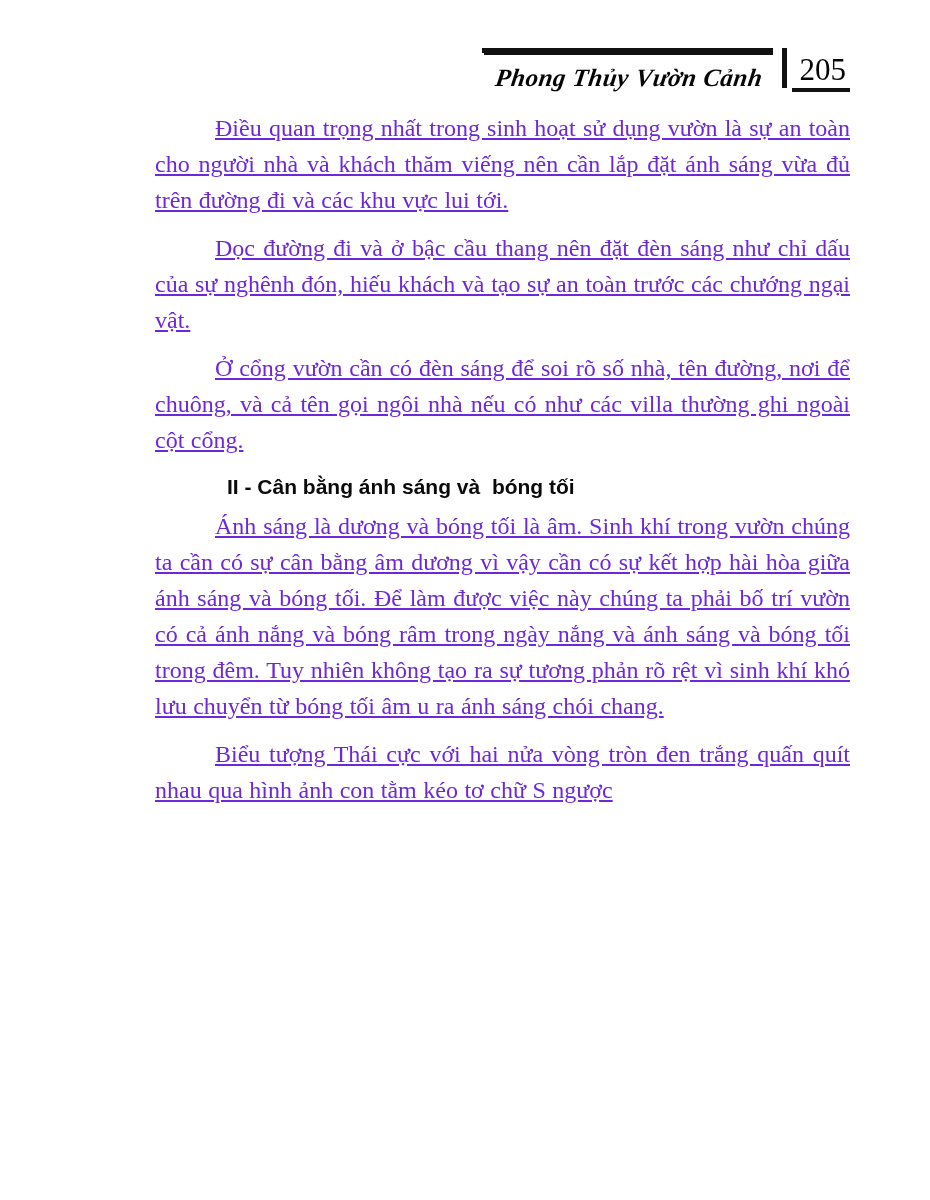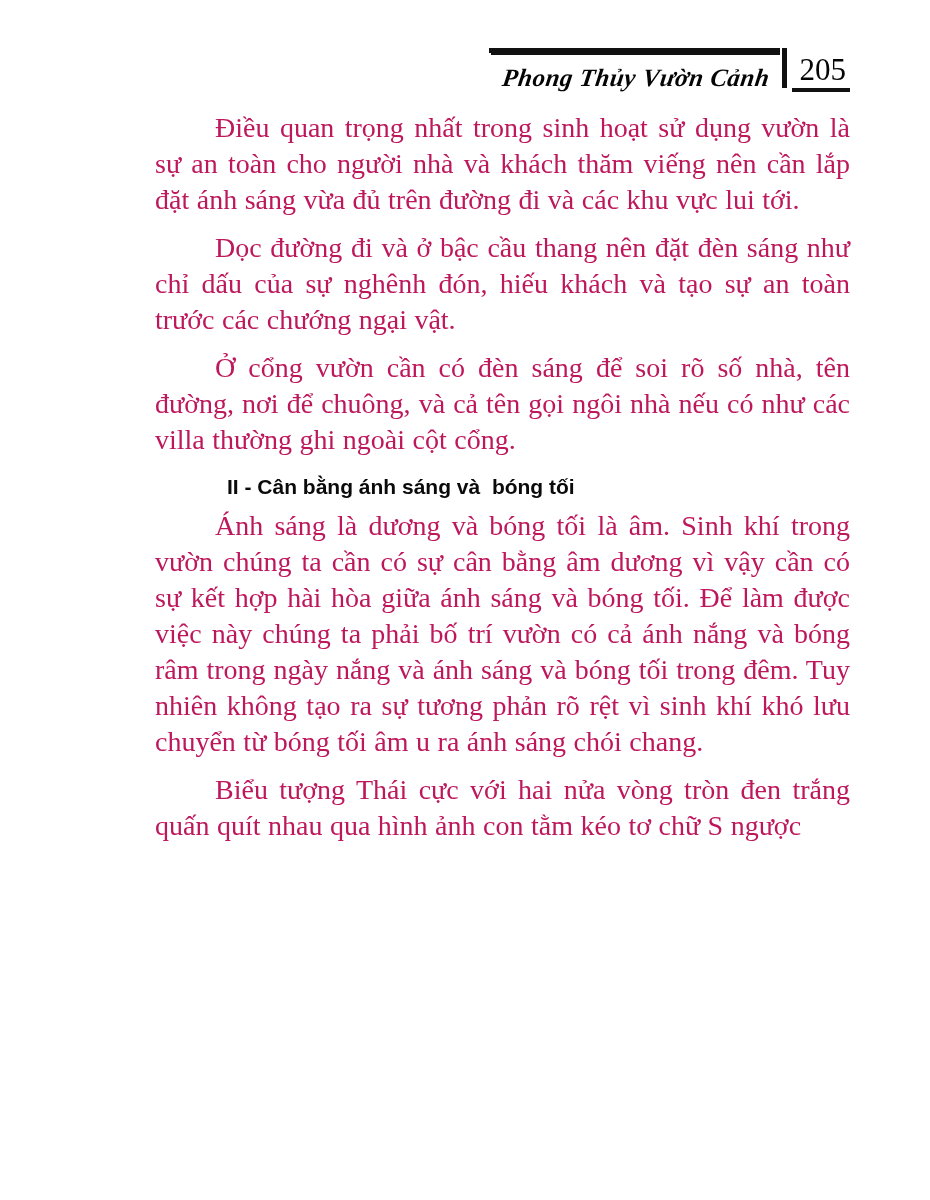--- a/index.html
+++ b/index.html
@@ -71,21 +71,21 @@
     white-space: nowrap;
     padding: 6px 10px 0 14px;
     transform: skewX(-8deg);
     color: #050505;
   }
 
   
   .header-page {
     position: relative;
     padding-left: 10px;
-    margin-left: 2px;
+    margin-left: 9px;
     align-self: stretch;
     display: flex;
     align-items: flex-end;
   }
   .header-page::before {
     content: "";
     position: absolute;
     left: 0;
     top: 0;
     bottom: 4px;
@@ -120,27 +120,28 @@
     white-space: pre;
     color: #0a0a0a;
   }
 
   h2.section-heading.second {
     padding-left: 72px;
   }
 
   p.para {
     margin: 0 0 12px 0;
-    font-size: 28px;
+    font-size: 24px;
     line-height: 36px;
     text-align: justify;
     text-indent: 60px;
     word-spacing: 0.5px;
     hyphens: none;
-    color: #be185d;
+    color: #6d28d9;
+    text-decoration: underline;
   }
 
   p.para.last {
     margin-bottom: 0;
   }
 
   
   p.para.full-justify:last-line {
     text-align-last: auto;
   }

